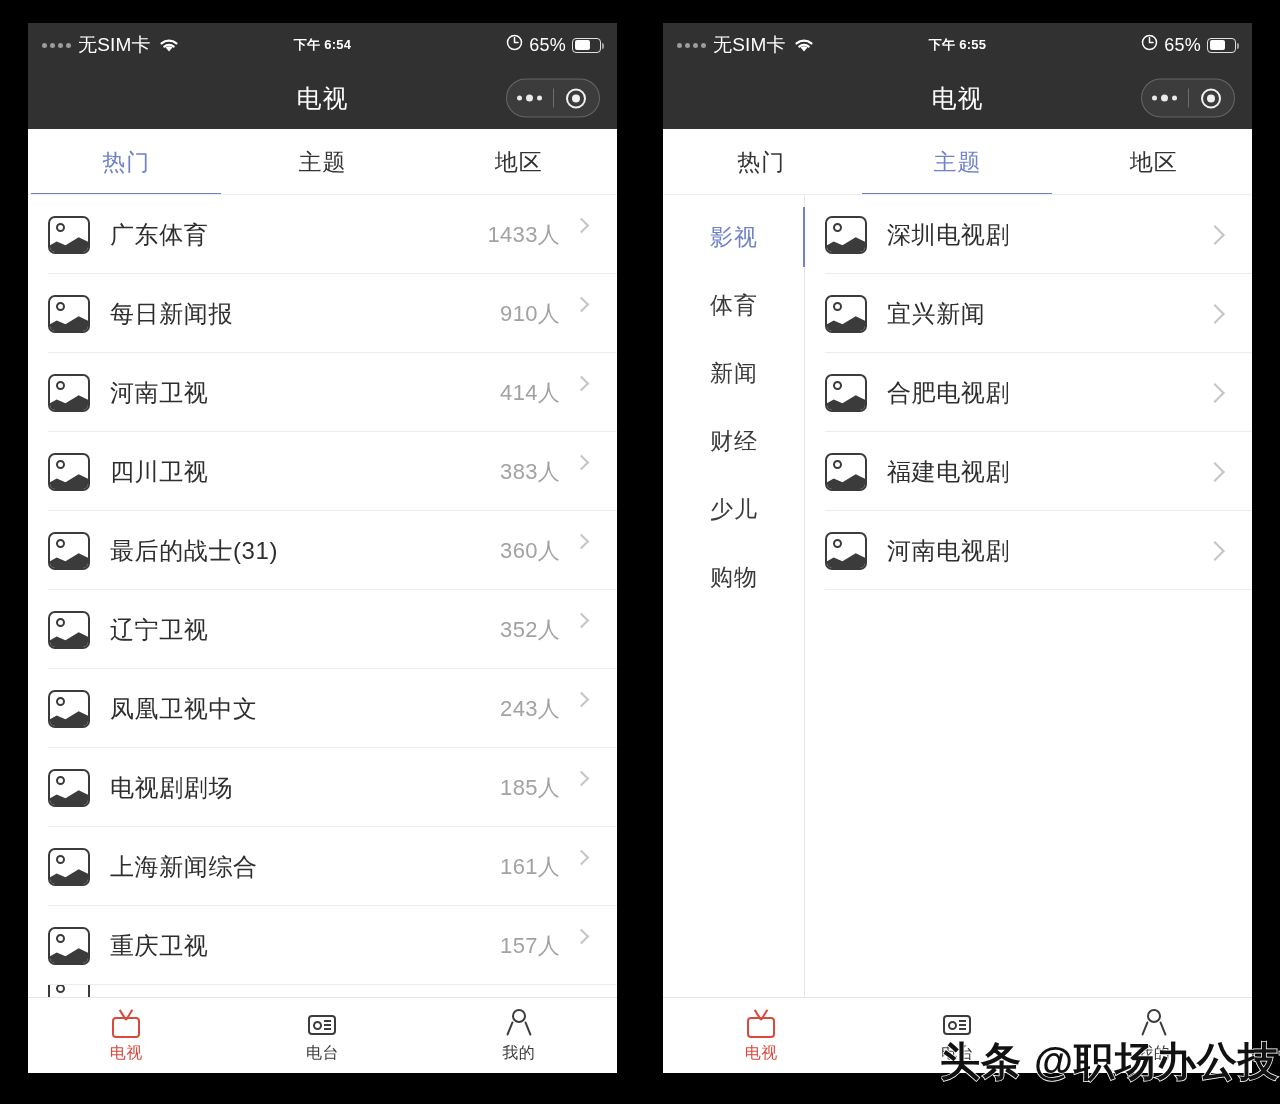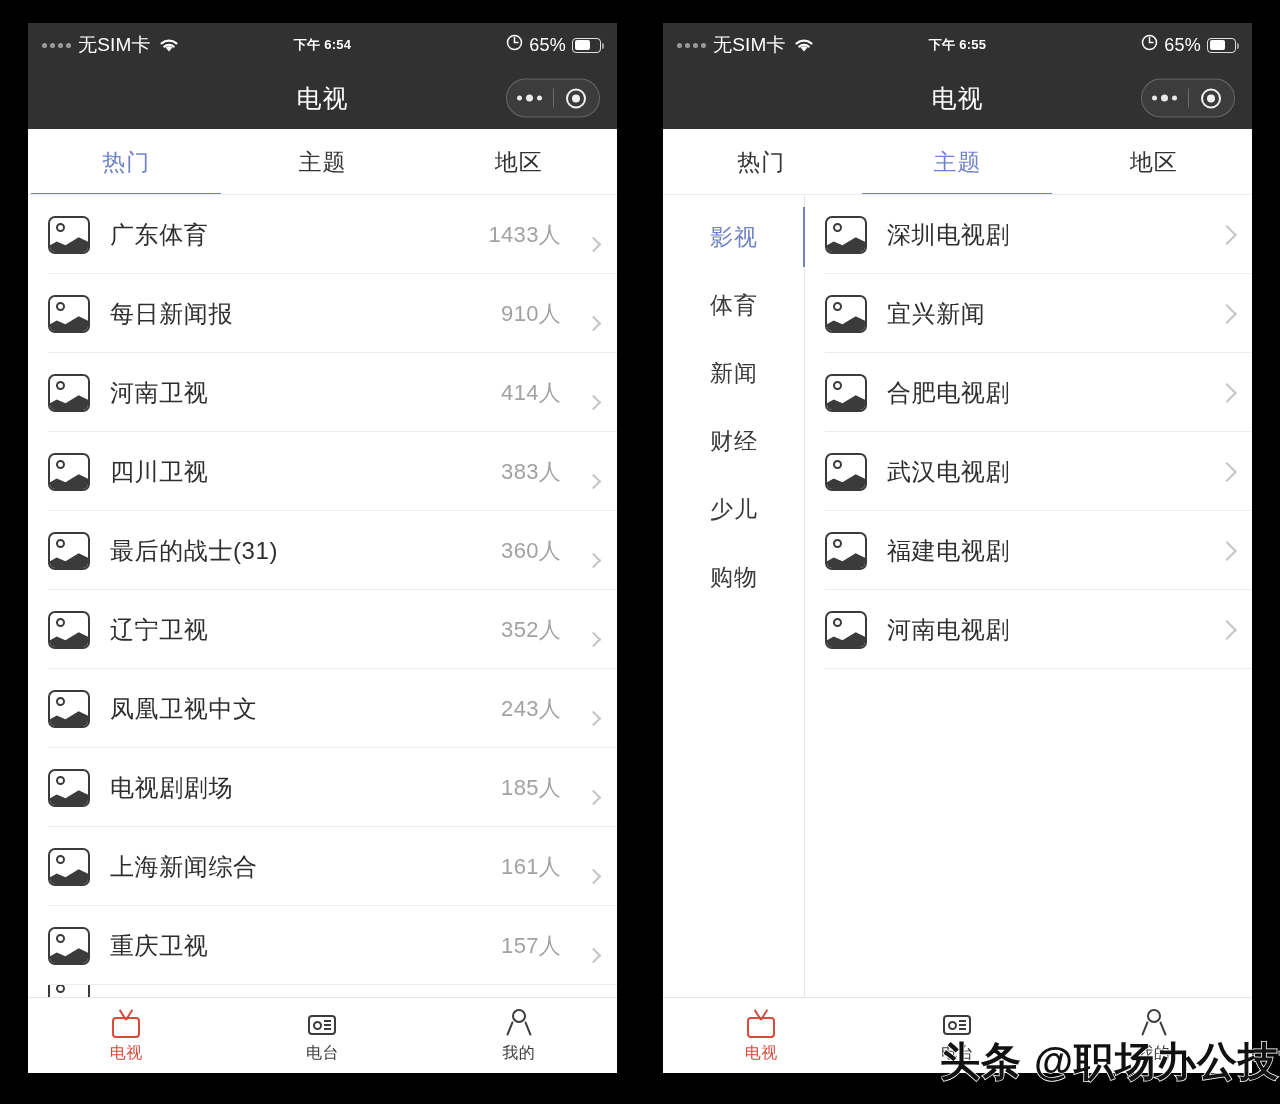--- a/index.html
+++ b/index.html
@@ -132,21 +132,21 @@
     height: 1px; background: #ededed;
   }
 
   
   .body-area { flex: 1 1 auto; display: flex; overflow: hidden; background: #fff; }
 
   .list { flex: 1 1 auto; overflow: hidden; }
 
   .row {
     height: 79px; display: flex; align-items: center;
-    padding: 0 14px 0 20px; position: relative;
+    padding: 0 26px 0 20px; position: relative;
   }
   .row::after {
     content: ""; position: absolute; left: 20px; right: 0; bottom: 0;
     height: 1px; background: #ececec;
   }
   .row:last-child::after { background: #ececec; }
 
   .thumb {
     width: 42px; height: 38px; flex: 0 0 auto;
     border: 2.4px solid #3b3b3b; border-radius: 7px;
@@ -161,21 +161,21 @@
     position: absolute; left: -3px; right: -3px; bottom: -2px; height: 17px;
     background: #3b3b3b;
     clip-path: polygon(0% 62%, 22% 30%, 42% 52%, 72% 4%, 100% 40%, 100% 100%, 0% 100%);
   }
 
   .row-label {
     margin-left: 20px; font-size: 24px; color: #2e2e2e; letter-spacing: .6px;
     white-space: nowrap;
   }
   .row-right {
-    margin-left: auto; display: flex; align-items: flex-end; gap: 19px;
+    margin-left: auto; display: flex; align-items: flex-start; gap: 8px;
   }
   .row-count { font-size: 22px; color: #a2a2a2; letter-spacing: .3px; }
   .chev {
     width: 11px; height: 11px; margin-left: 8px; margin-right: 4px;
     border-top: 2.4px solid #c5c5c5; border-right: 2.4px solid #c5c5c5;
     transform: rotate(45deg);
   }
   .chev.big {
     width: 14px; height: 14px;
     border-top-width: 2.6px; border-right-width: 2.6px;
@@ -595,30 +595,20 @@
           <span class="thumb">
               <span class="dot"></span>
               <span class="mount"></span>
             </span>
           <span class="row-label">合肥电视剧</span>
           <span class="row-right">
             <span class="chev big"></span>
           </span>
         </div>
 
-        <div class="row">
-          <span class="thumb">
-              <span class="dot"></span>
-              <span class="mount"></span>
-            </span>
-          <span class="row-label">武汉电视剧</span>
-          <span class="row-right">
-            <span class="chev big"></span>
-          </span>
-        </div>
 
         <div class="row">
           <span class="thumb">
               <span class="dot"></span>
               <span class="mount"></span>
             </span>
           <span class="row-label">福建电视剧</span>
           <span class="row-right">
             <span class="chev big"></span>
           </span>

